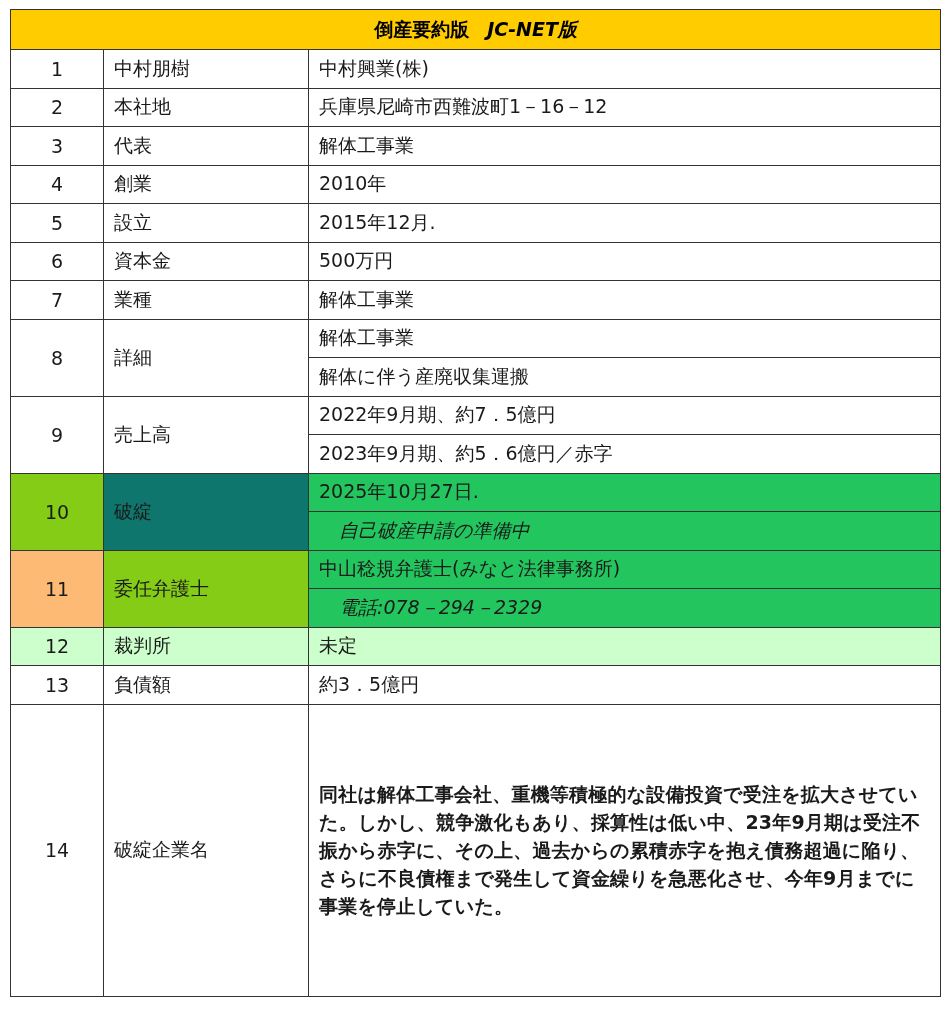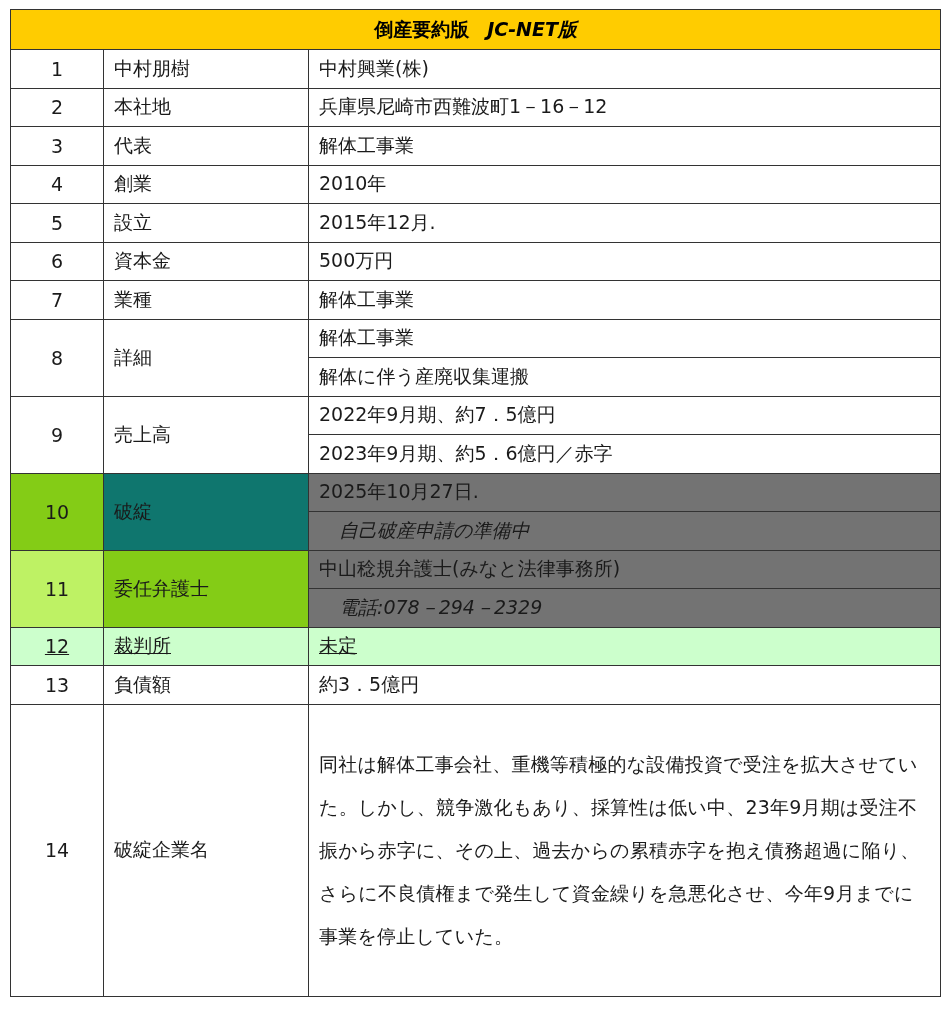--- a/index.html
+++ b/index.html
@@ -52,29 +52,30 @@
       vertical-align: middle;
     }
     .value-cell {
       padding-left: 10px !important;
       vertical-align: middle;
     }
     .value-cell.indent {
       padding-left: 30px !important;
       font-style: italic;
     }
-    .bg-yellow td { background: #737373; }
-    .bg-green td { background: #CCFFCC; text-decoration: underline; }
+    .bg-yellow td { background: #22c55e; }
+    .bg-green td { background: #CCFFCC; }
     .reason-cell {
       white-space: normal !important;
       padding: 0 12px 0 10px !important;
-      line-height: 43px;
+      line-height: 28px;
       font-size: 19px;
       vertical-align: middle;
       letter-spacing: 0.2px;
+      font-weight: bold;
     }
     .reason-row { height: 292px; }
   </style>
 </head>
 <body>
 
 <table class="summary-table">
   <colgroup>
     <col style="width:93px">
     <col style="width:205px">
@@ -150,21 +151,21 @@
   <tr class="row-h bg-yellow">
     <td rowspan="2" class="num-cell" style="background:#84cc16">10</td>
     <td rowspan="2" class="label-cell" style="background:#0f766e">破綻</td>
     <td class="value-cell">2025年10月27日.</td>
   </tr>
   <tr class="row-h bg-yellow">
     <td class="value-cell indent">自己破産申請の準備中</td>
   </tr>
 
   <tr class="row-h bg-yellow">
-    <td rowspan="2" class="num-cell" style="background:#bef264">11</td>
+    <td rowspan="2" class="num-cell" style="background:#fdba74">11</td>
     <td rowspan="2" class="label-cell" style="background:#84cc16">委任弁護士</td>
     <td class="value-cell">中山稔規弁護士(みなと法律事務所)</td>
   </tr>
   <tr class="row-h bg-yellow">
     <td class="value-cell indent">電話:078－294－2329</td>
   </tr>
 
   <tr class="row-h bg-green">
     <td class="num-cell">12</td>
     <td class="label-cell">裁判所</td>

